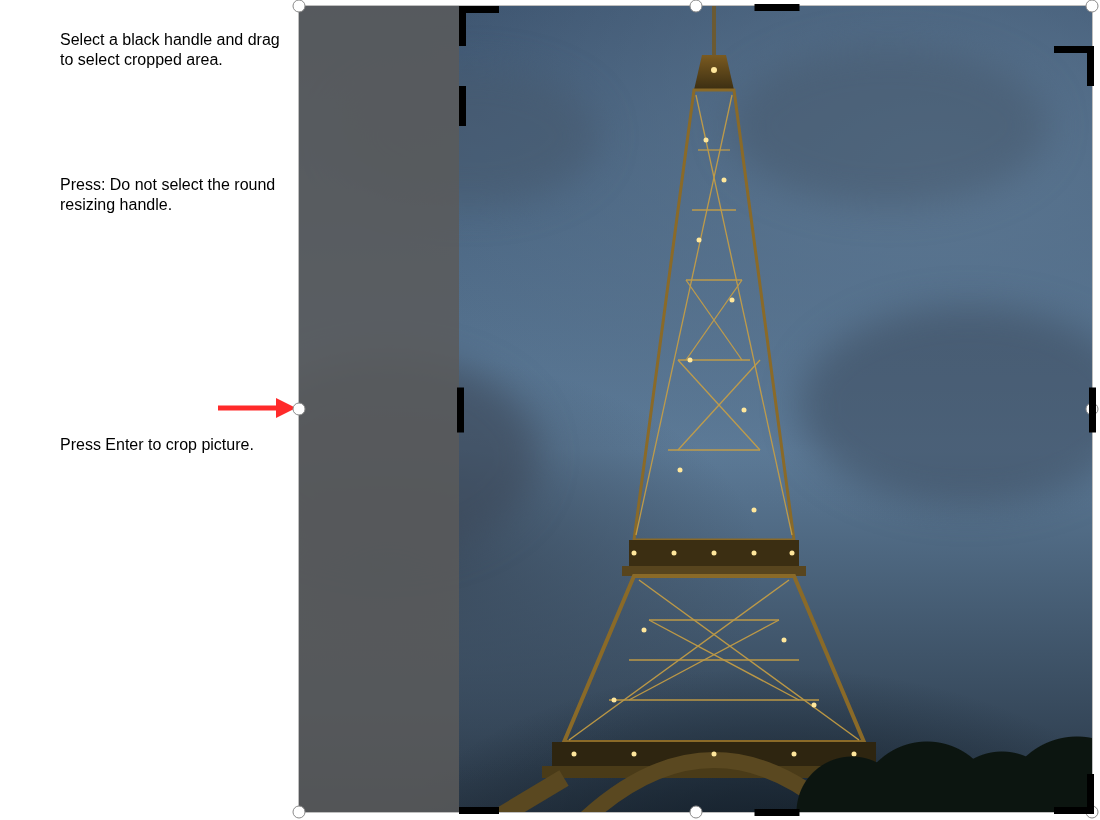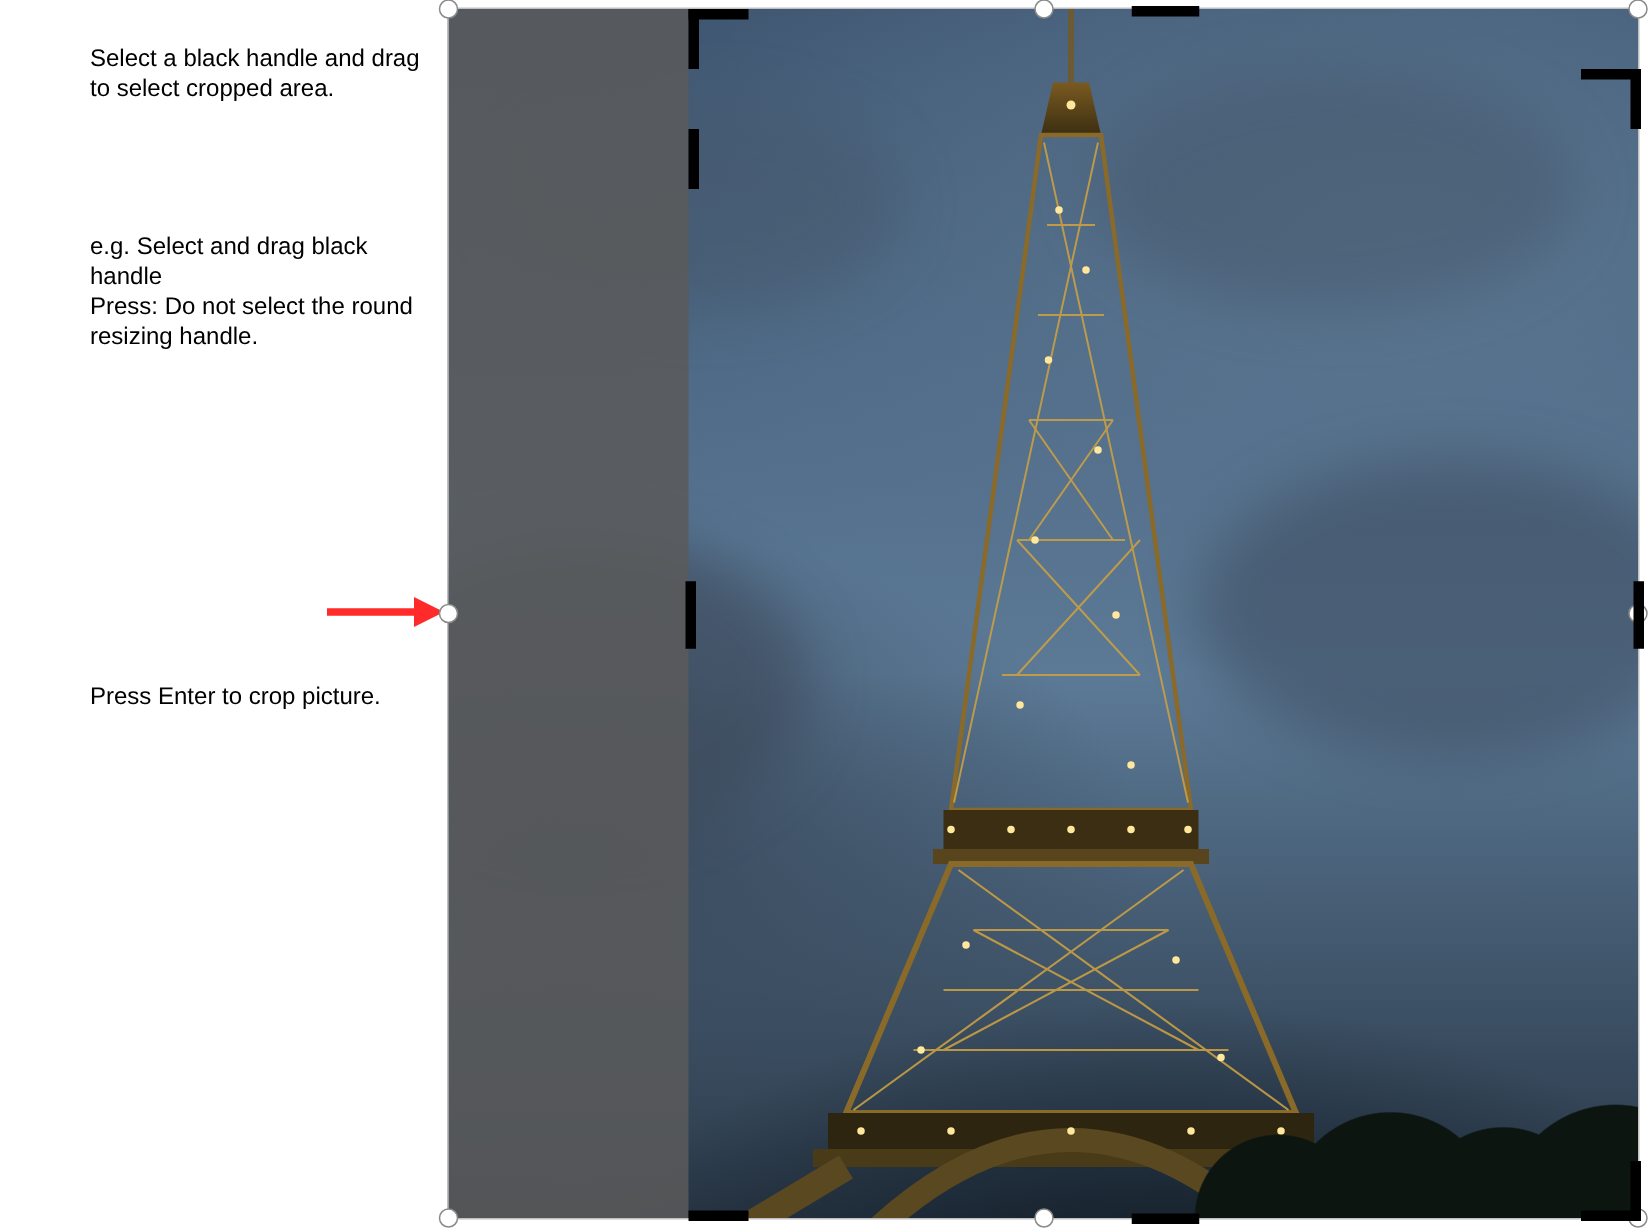--- a/index.html
+++ b/index.html
@@ -144,21 +144,21 @@
   .r.mt{ left:50%; top:0;}
   .r.mb{ left:50%; top:100%;}
 
 </style>
 </head>
 <body>
 
 <div class="instructions">
   <div class="block">Select a black handle and drag to select cropped area.</div>
   <div class="block">
-    <span>e.g. Select and drag black handle</span><br>
+    <br>
     <span>Press: Do not select the round resizing handle.</span>
   </div>
   <div class="block" style="margin-top:220px">Press Enter to crop picture.</div>
 </div>
 
 <svg class="arrow" viewBox="0 0 78 20">
   <line x1="0" y1="10" x2="58" y2="10" stroke="#ff2a2a" stroke-width="5"></line>
   <polygon points="58,0 78,10 58,20" fill="#ff2a2a"></polygon>
 </svg>
 

